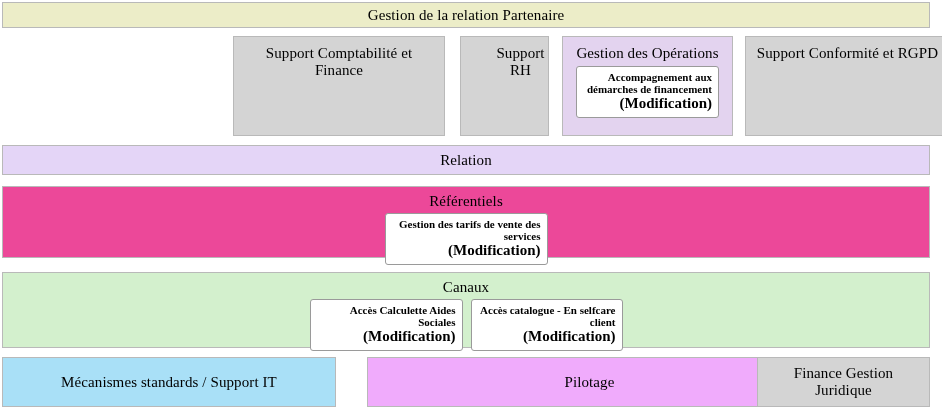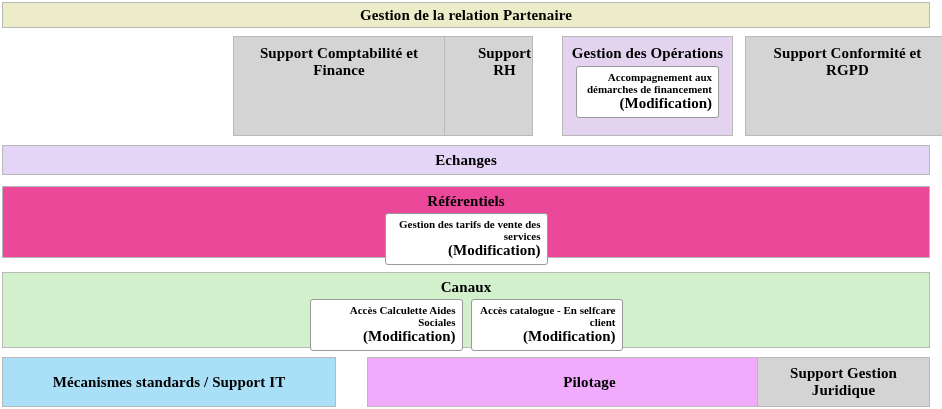--- a/index.html
+++ b/index.html
@@ -24,21 +24,21 @@
   .band {
     position: absolute;
     box-sizing: border-box;
     border: 1px solid #b9b9b9;
     display: flex;
     flex-direction: column;
     align-items: center;
   }
 
   .band-title {
-    font-weight: bold;
+    font-weight: normal;
     font-size: 15px;
     line-height: 1.12;
     text-align: center;
     letter-spacing: 0.1px;
     padding: 0 6px;
   }
 
   
   #row-partenaire {
     left: 2px;
@@ -60,21 +60,21 @@
     border: 1px solid #b9b9b9;
     display: flex;
     flex-direction: column;
     align-items: center;
     padding-top: 8px;
   }
   .cap .band-title { font-size: 15px; }
 
   #cap-crm      { left: 2px;   width: 219px; background: #bfe6e6; }
   #cap-compta   { left: 233px; width: 212px; background: #d4d4d4; }
-  #cap-rh       { left: 444px; width: 89px;  background: #d4d4d4; padding-left: 32px; }
+  #cap-rh       { left: 460px; width: 89px;  background: #d4d4d4; padding-left: 32px; }
   #cap-ops      { left: 562px; width: 171px; background: #e3d3ef; }
   #cap-conf     { left: 745px; width: 205px; background: #d4d4d4; }
 
   
   #row-echanges {
     left: 2px; top: 145px; width: 928px; height: 30px;
     background: #e4d5f7;
     justify-content: center;
   }
 
@@ -170,21 +170,21 @@
       </div>
     </div>
 
     <div class="cap" id="cap-conf">
       <div class="band-title">Support Conformité et RGPD</div>
     </div>
 
   </div>
 
   <div class="band" id="row-echanges">
-    <div class="band-title">Echanges</div>
+    <div class="band-title">Relation</div>
   </div>
 
   <div class="band" id="row-referentiels">
     <div class="band-title">Référentiels</div>
     <div class="cards">
       <div class="card" id="card-tarifs">
         <span class="card-name">Gestion des tarifs de vente des services</span>
         <span class="card-state">(Modification)</span>
       </div>
     </div>
@@ -205,17 +205,17 @@
   </div>
 
   <div class="foot-row">
     <div class="foot" id="foot-meca">
       <div class="band-title">Mécanismes standards / Support IT</div>
     </div>
     <div class="foot" id="foot-pilot">
       <div class="band-title">Pilotage</div>
     </div>
     <div class="foot" id="foot-jurid">
-      <div class="band-title">Support Gestion Juridique</div>
+      <div class="band-title">Finance Gestion Juridique</div>
     </div>
   </div>
 
 </div>
 
 </body></html>

